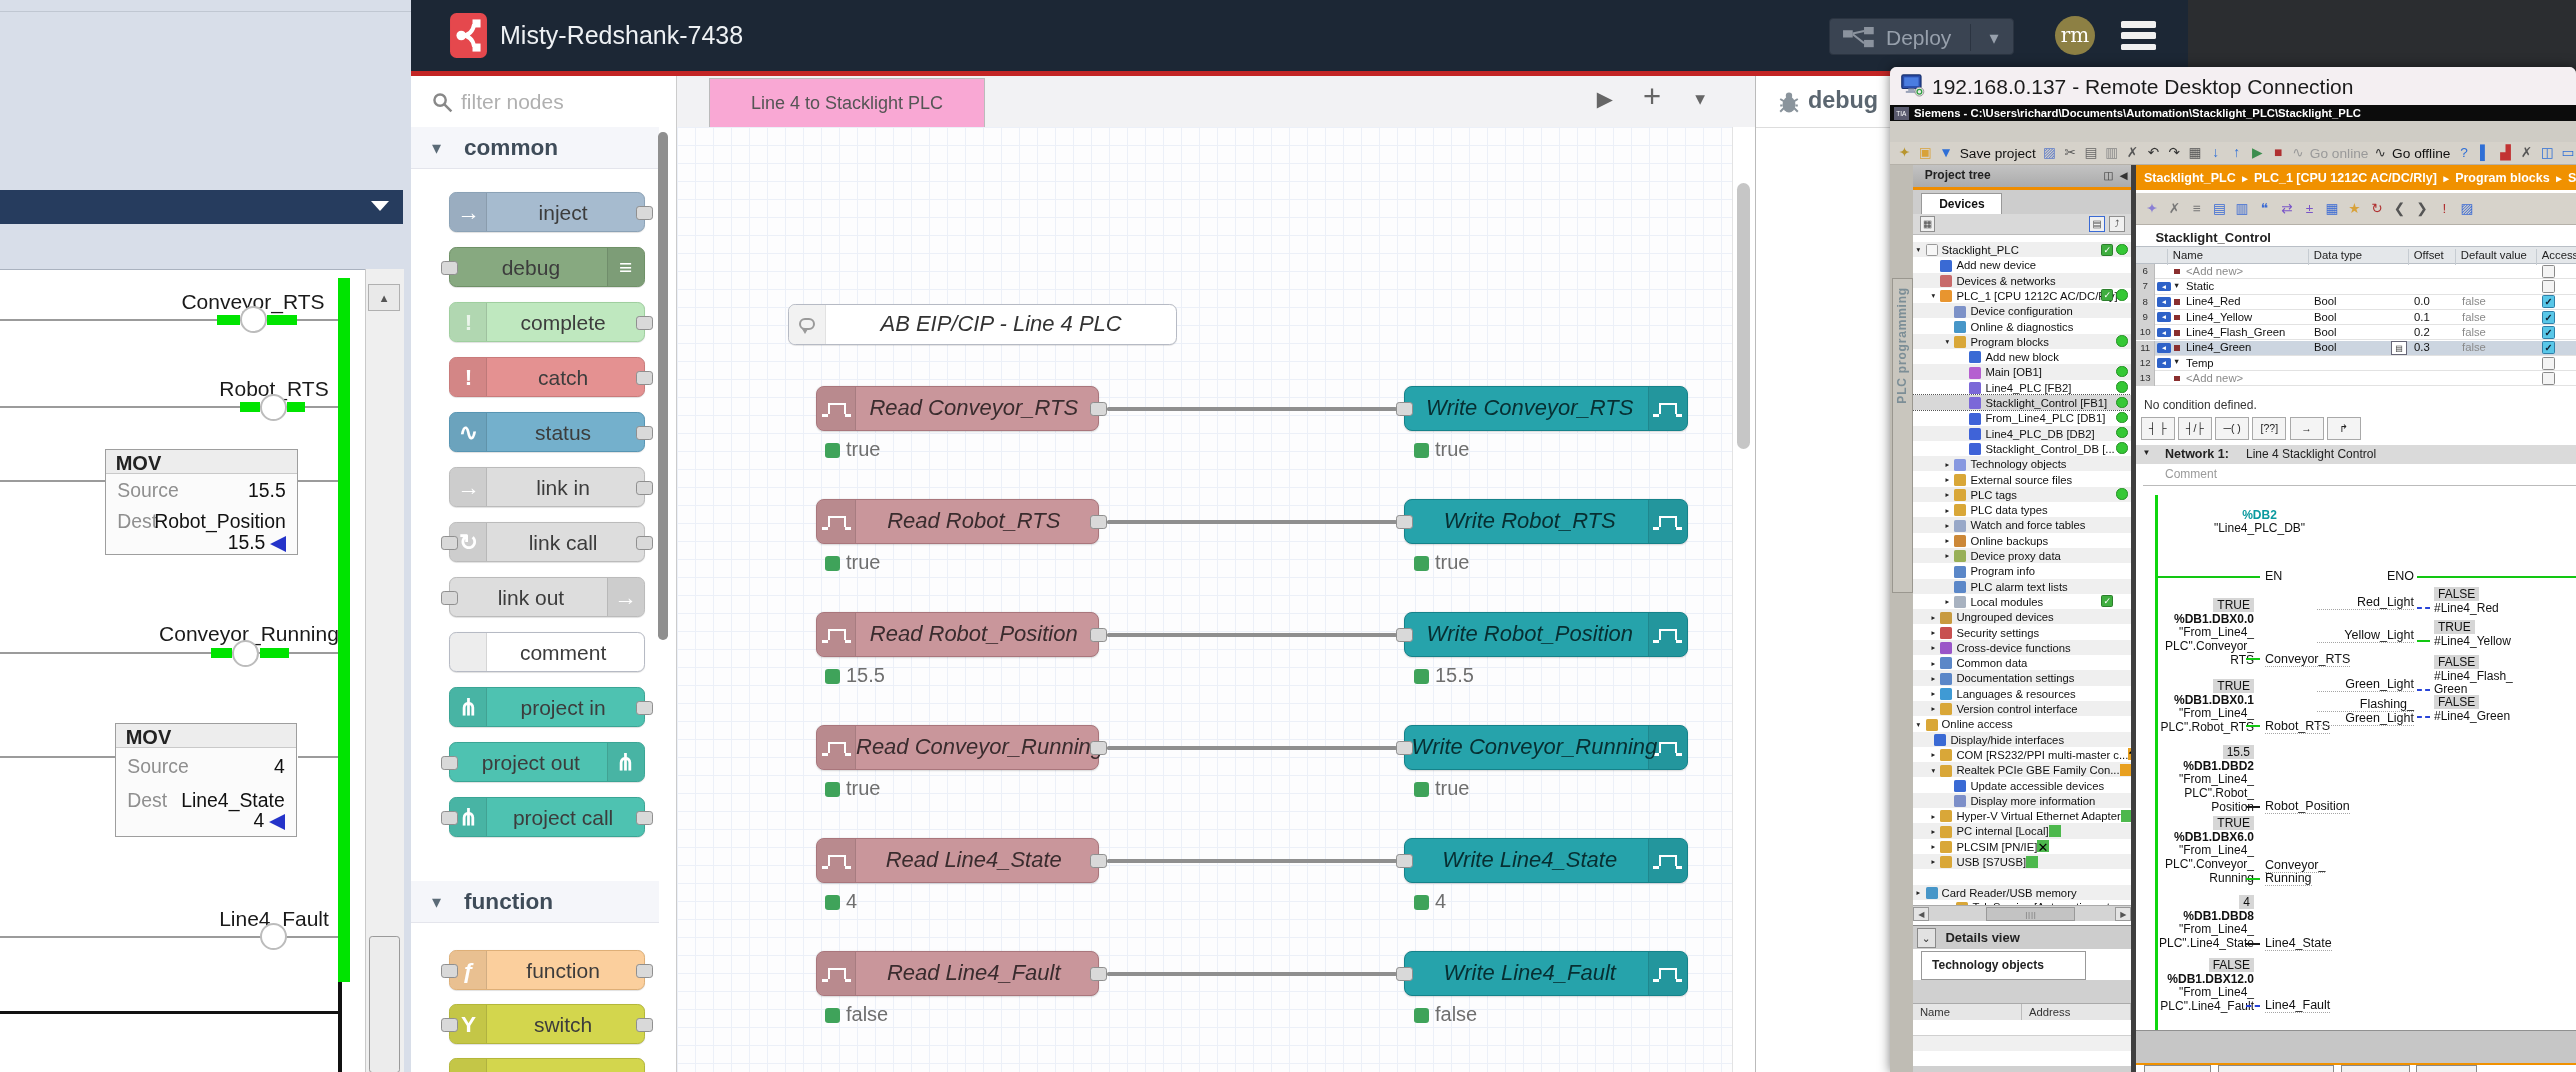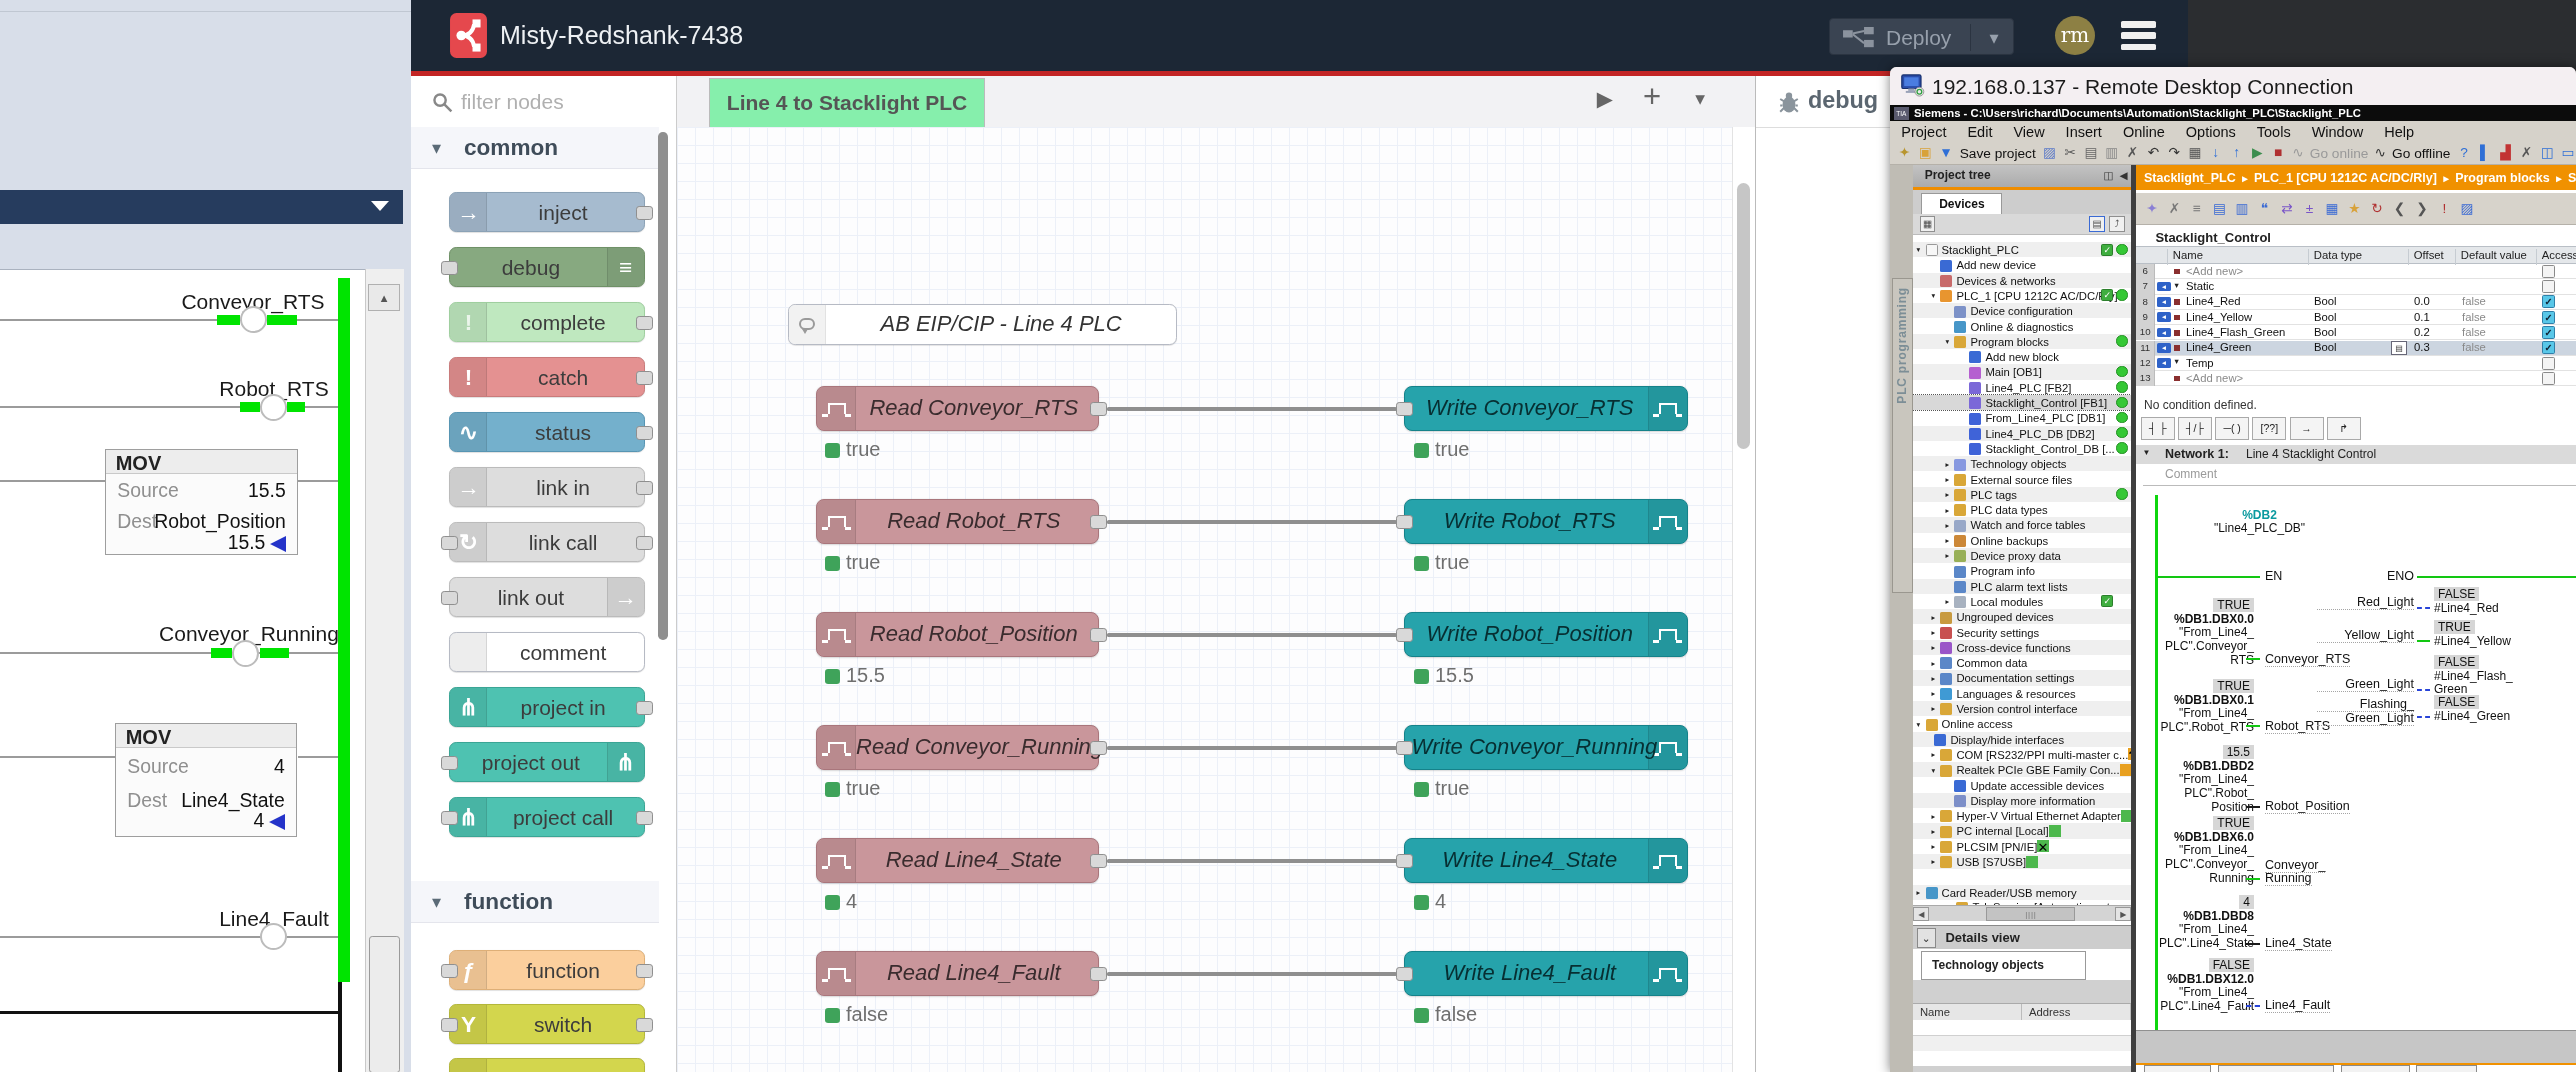--- a/index.html
+++ b/index.html
@@ -36,21 +36,21 @@
   .deploy-btn{left:1418px;top:18px;width:185px;height:37px;background:#3a4452;border:0.8px solid #2b3441;border-radius:4px;}
   .deploy-label{position:absolute;left:56px;top:6.5px;font-size:21px;color:#97a0ac;}
   .deploy-sep{position:absolute;right:42px;top:4.8px;width:0.8px;height:27.4px;background:#2b3441;}
   .deploy-caret{position:absolute;right:14.5px;top:8px;color:#97a0ac;font-size:18px;}
   .nr-avatar{left:1644px;top:16px;width:40px;height:39px;border-radius:50%;background:#8d8044;color:#fff;text-align:center;line-height:39px;font-size:20px;font-family:"DejaVu Serif",serif;}
   .nr-burger{left:1710px;top:21px;width:35px;height:31px;}
   .nr-burger div{height:6.5px;background:#f0f0f0;border-radius:1.6px;margin-bottom:4.8px;}
   .nr-search{left:0;top:76px;width:266px;height:52px;background:#fff;border-bottom:0.8px solid #ccc;border-right:0.8px solid #ccc;}
   .nr-search .ph{position:absolute;left:50px;top:13.7px;font-size:21px;color:#b0b0b0;}
   .nr-tabbar{left:266px;top:76px;width:1078px;height:52px;background:#f2f2f4;border-bottom:0.8px solid #bbb;}
-  .nr-tab{position:absolute;left:32px;top:1.6px;width:276px;height:50px;background:#86efac;border:0.8px solid #bbb;border-bottom:none;text-align:center;line-height:48px;font-size:21px;font-weight:700;color:#555;}
+  .nr-tab{position:absolute;left:32px;top:1.6px;width:276px;height:50px;background:#f9a8d4;border:0.8px solid #bbb;border-bottom:none;text-align:center;line-height:48px;font-size:18px;font-weight:400;color:#555;}
   .ws-icons{position:absolute;right:32px;top:11.3px;color:#666;}
   .nr-palette{left:0;top:127px;width:266px;height:945px;background:#fff;border-right:0.8px solid #ccc;overflow:hidden;}
   .pal-hdr{position:absolute;left:0;width:248px;height:42px;background:#f5f6fa;border-bottom:0.8px solid #e4e5ec;}
   .pal-hdr .chev{position:absolute;left:21px;top:9.7px;color:#5b6b77;font-size:18px;}
   .pal-hdr .lbl{position:absolute;left:53px;top:8px;color:#3f4c59;font-size:22.6px;font-weight:bold;}
   .pal-scroll{position:absolute;left:247px;top:4.8px;width:9.7px;height:508px;background:#8f8f8f;border-radius:4.8px;}
   .nr-item{position:absolute;left:38px;width:196px;height:40px;border-radius:7.3px;border:1.2px solid #999;box-shadow:0 0.8px 0.8px rgba(0,0,0,.12);}
   .nr-item .zone{position:absolute;top:0;bottom:0;width:37px;background:rgba(0,0,0,.07);}
   .nr-item.icon-left .zone{left:0;border-right:0.8px solid rgba(0,0,0,.10);border-radius:6.5px 0 0 6.5px;}
   .nr-item.icon-right .zone{right:0;border-left:0.8px solid rgba(0,0,0,.10);border-radius:0 6.5px 6.5px 0;}
@@ -611,32 +611,20 @@
         <path d="M20 22 a3 3 0 0 1 6 0 M26 22 a3 3 0 0 1 -6 0" stroke="#2f9e3f" stroke-width="1.6" fill="none"></path>
       </svg>
       <div class="a rdp-title">192.168.0.137 - Remote Desktop Connection</div>
     </div>
 
     <div class="a tia-titlebar">
       <span class="tia-badge">TIA</span>
       <span class="tia-title">Siemens - C:\Users\richard\Documents\Automation\Stacklight_PLC\Stacklight_PLC</span>
     </div>
 
-    <div class="a tia-menubar">
-
-    <span style="--i: 0;">Project</span>
-        <span style="--i: 1;">Edit</span>
-        <span style="--i: 2;">View</span>
-        <span style="--i: 3;">Insert</span>
-        <span style="--i: 4;">Online</span>
-        <span style="--i: 5;">Options</span>
-        <span style="--i: 6;">Tools</span>
-        <span style="--i: 7;">Window</span>
-        <span style="--i: 8;">Help</span>
-      </div>
 
     <div class="a tia-toolbar">
       <span style="display:flex;gap:4.8px;">
           <span class="chip" style="color: rgb(184, 149, 46); --i: 0;">✦</span>
           <span class="chip" style="color: rgb(216, 162, 58); --i: 1;">▣</span>
           <span class="chip" style="color: rgb(47, 111, 214); --i: 2;">▼</span>
         </span>
       <span class="tb-text">Save project</span>
       <span style="display:flex;gap:4.8px;">
           <span class="chip" style="color: rgb(91, 121, 200); --i: 0;">▨</span>

